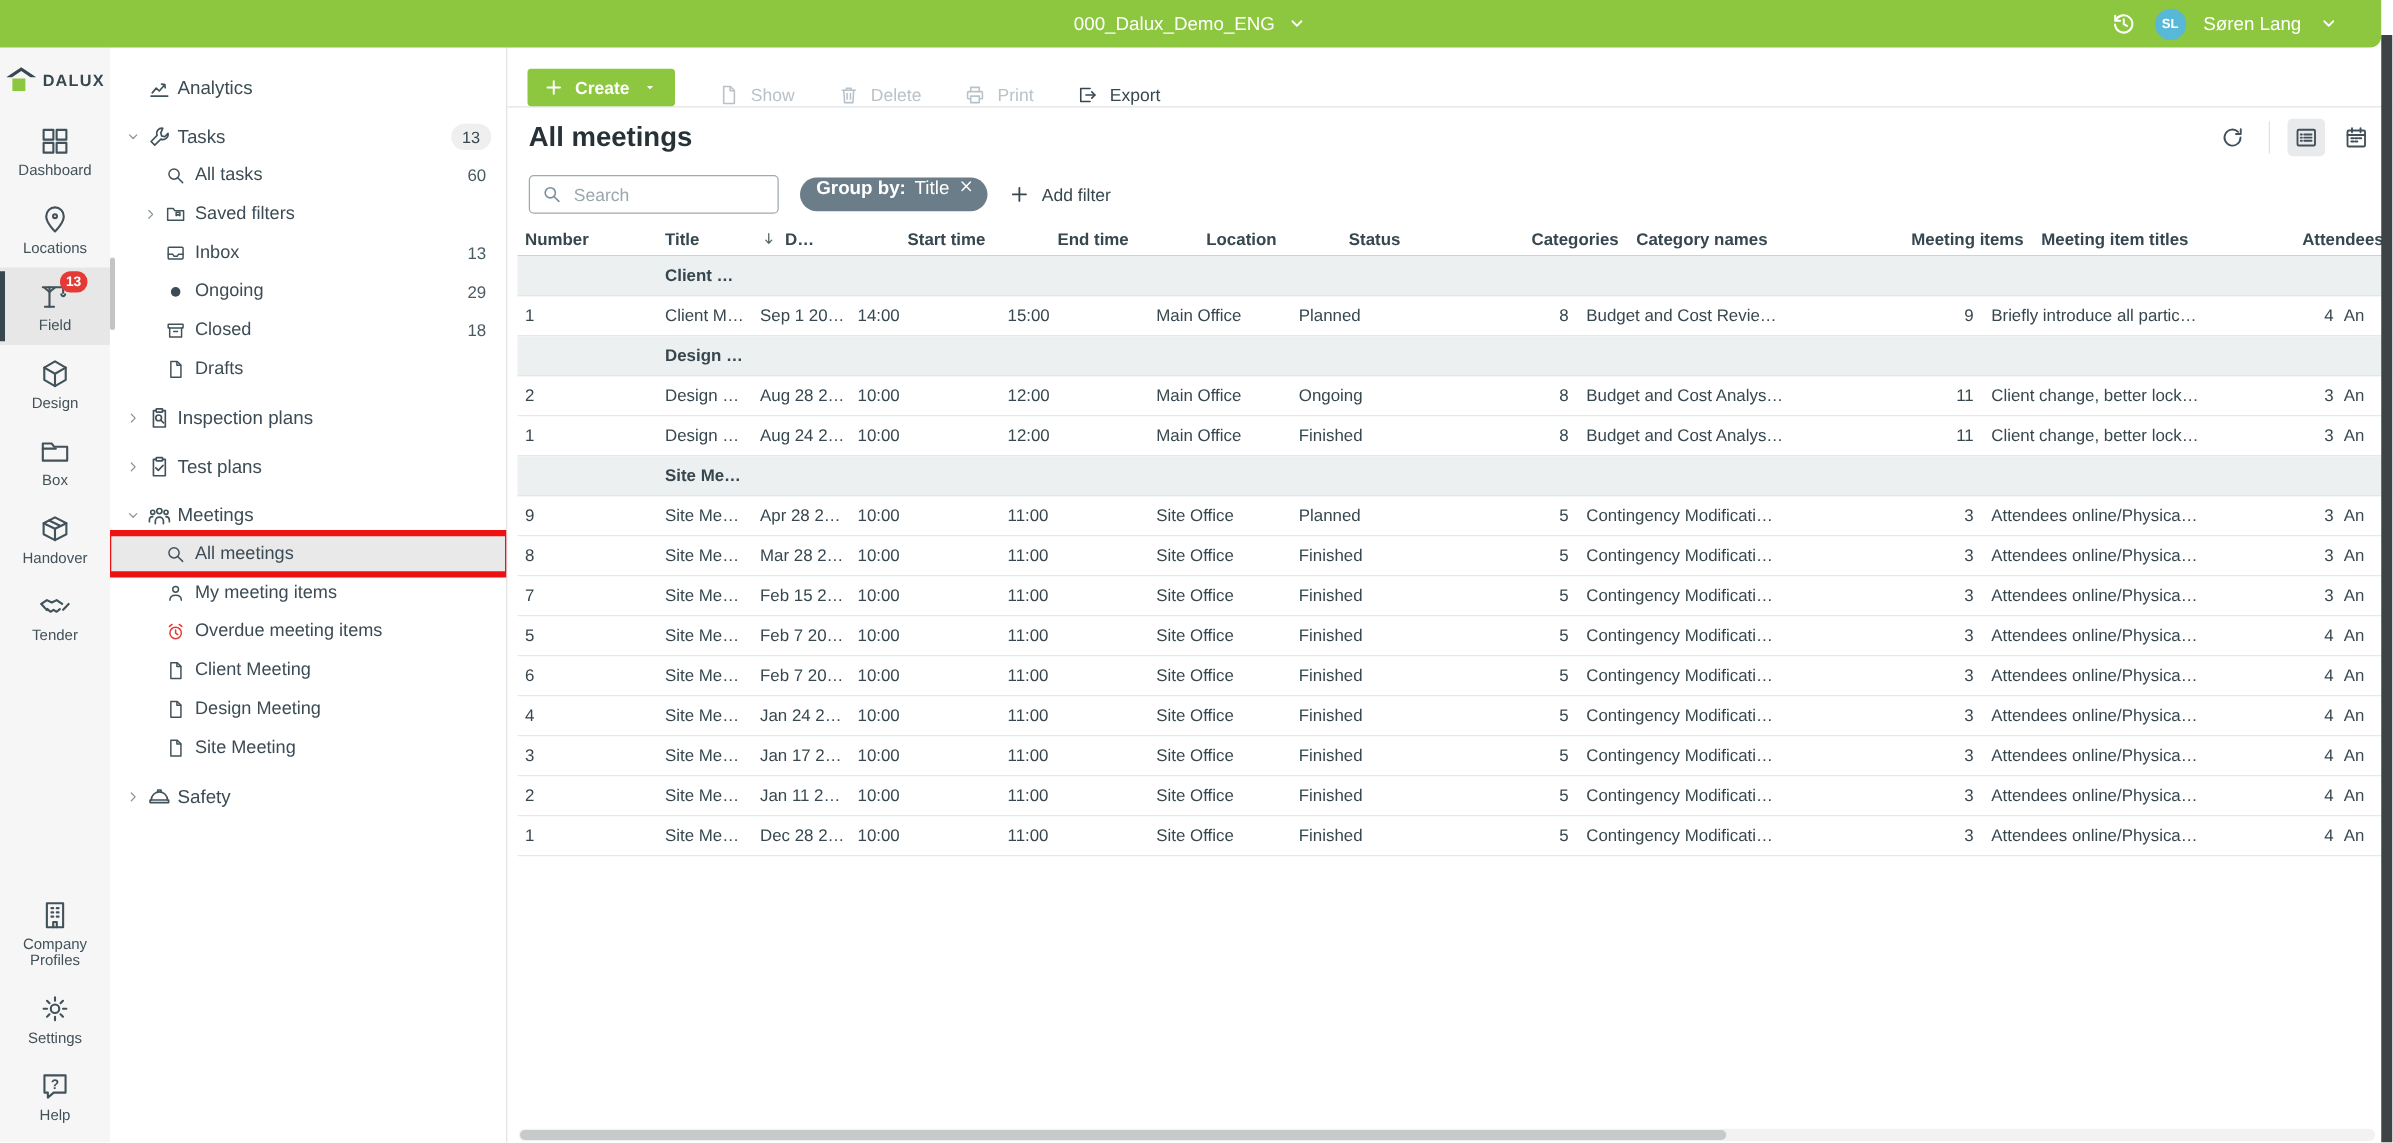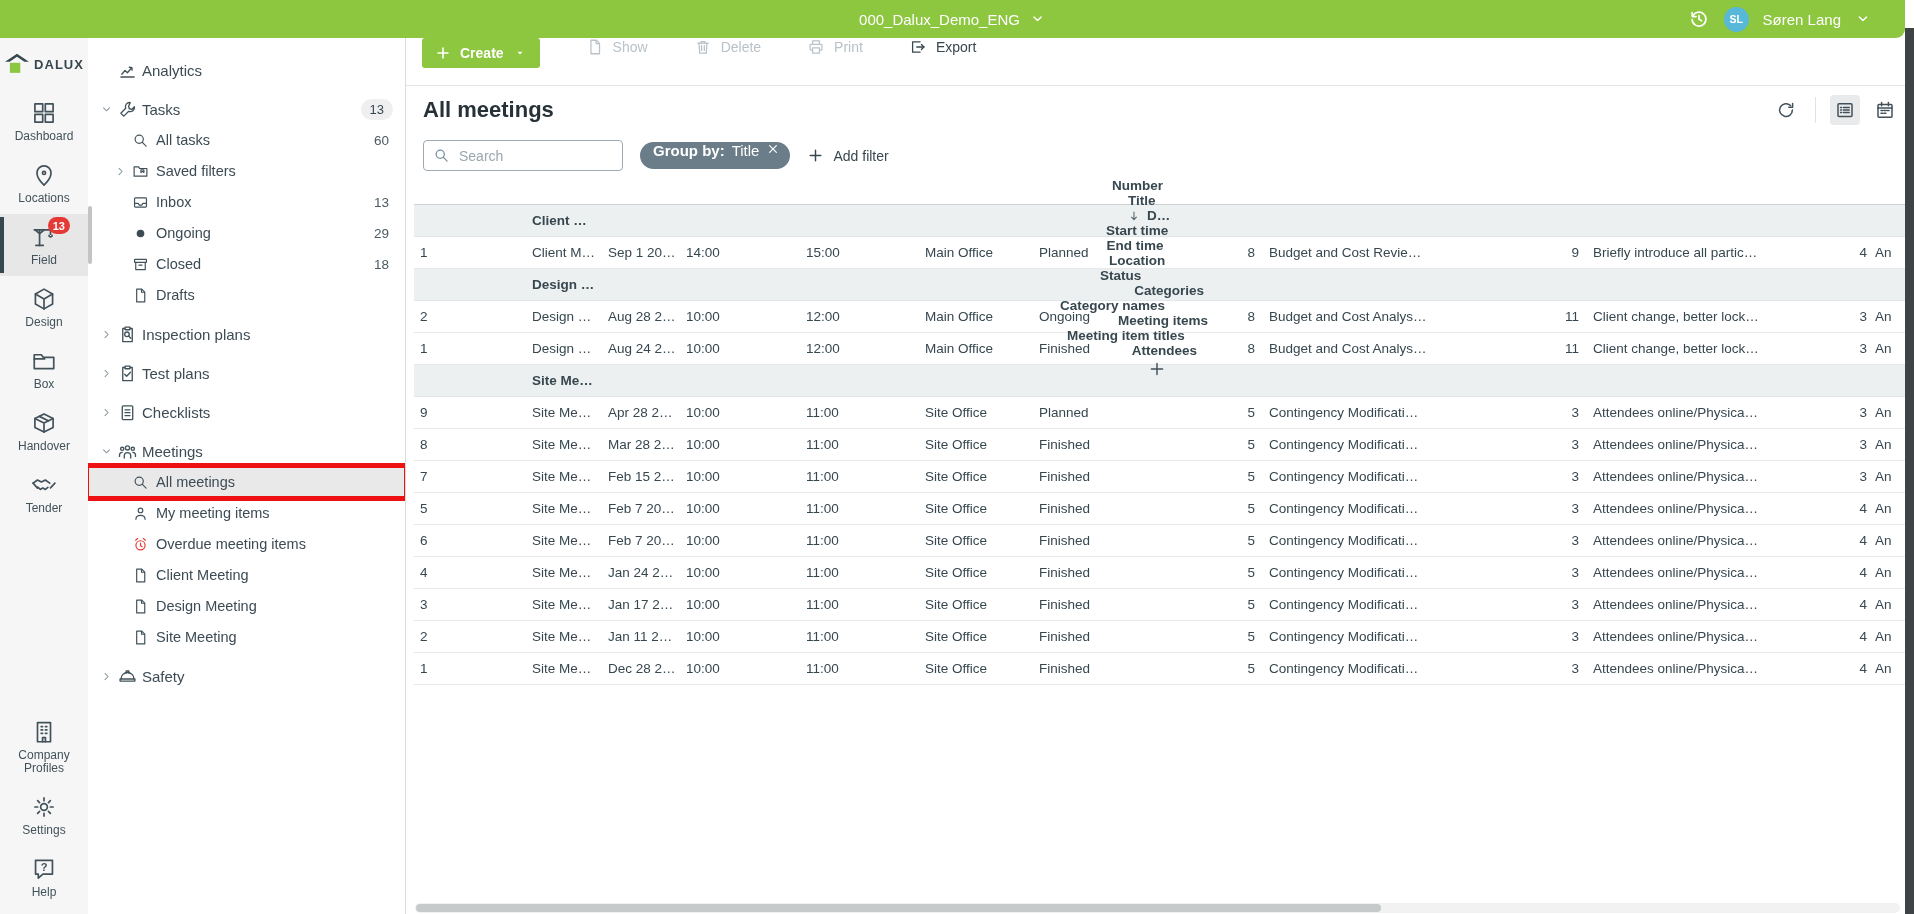--- a/index.html
+++ b/index.html
@@ -75,21 +75,21 @@
   .nav-pill {
     position:absolute; right:12px; font-size:13px; color:#37474f;
     background:#efefef; border-radius:11px; padding:3px 9px;
   }
   .nav-item.selected { background:#e9e9e9; }
   .nav-item.hl-red { outline:5px solid #ee1111; outline-offset:-1px; z-index:3; }
 
   
   .main { flex:1; display:flex; flex-direction:column; min-width:0; position:relative; background:#fff; }
   .toolbar {
-    height:48px; flex:none; display:flex; align-items:flex-start; gap:46px;
+    height:48px; flex:none; display:flex; align-items:flex-end; gap:34px;
     padding-left:16px; border-bottom:1px solid #e4e4e4;
   }
   .btn-create {
     height:30px; border-radius:3px; color:#fff; display:flex; align-items:center;
     gap:9px; padding:0 13px; font-size:14px; font-weight:bold; cursor:pointer;
   }
   .tool-btn { display:flex; align-items:center; gap:9px; font-size:14px; cursor:pointer; }
   .tool-btn.disabled { color:#b9c2c8; cursor:default; }
   .tool-btn.enabled { color:#37474f; }
 
@@ -117,21 +117,21 @@
   .chip-x { cursor:pointer; display:flex; }
   .add-filter { display:flex; align-items:center; gap:9px; font-size:14px; color:#37474f; cursor:pointer; }
 
   
   .table-wrap { flex:1; min-height:0; padding-left:8px; position:relative; overflow:hidden; }
   .trow { display:flex; align-items:center; }
   .trow .cell {
     flex:none; white-space:nowrap; overflow:hidden; font-size:13.5px;
     padding:0 6px 0 2px;
   }
-  .thead { height:27px; border-bottom:1px solid #ccd3d7;flex-direction:column; }
+  .thead { height:27px; border-bottom:1px solid #ccd3d7; }
   .thead .cell { font-weight:bold; color:#37474f; display:flex; align-items:center; gap:4px; }
   .thead .cell.ar { justify-content:flex-end; }
   .cell.ar { text-align:right; }
   .drow { height:32px; border-bottom:1px solid #e6e9ea; cursor:pointer; }
   .grow { height:32px; background:#edf0f1; border-bottom:1px solid #e1e6e8; font-weight:bold; cursor:pointer; }
   .sort-ic { color:#55656e; margin-right:2px; }
   .add-col { color:#41505a; cursor:pointer; padding:2px; }
 
   .hscroll {
     position:absolute; left:9px; right:14px; bottom:1px; height:10px;
@@ -410,34 +410,20 @@
               <path d="M7.3 3.7H5v13.8h10V3.7h-2.3"></path>
               <rect x="7.3" y="2.2" width="5.4" height="2.8" rx="0.5"></rect>
               <path d="M7 10.8l2.1 2.1 4-4.2"></path>
             </svg>
           </span>
           <span class="nav-label">Test plans</span>
         </div>
         <div class="nav-item l0">
           <span class="chev-slot">
             <svg width="13" height="13" viewBox="0 0 20 20" fill="none" stroke="#8a979e" stroke-width="1.6" stroke-linecap="round" stroke-linejoin="round">
-              <path d="M7.8 5.2l4.7 4.8-4.7 4.8"></path>
-            </svg>
-          </span>
-          <span class="nav-ic">
-            <svg width="19" height="19" viewBox="0 0 20 20" fill="none" stroke="#42525a" stroke-width="1.4" stroke-linecap="round" stroke-linejoin="round">
-              <rect x="4.5" y="3" width="11" height="14.5" rx="1"></rect>
-              <path d="M7.4 7.2h5.2M7.4 10.2h5.2M7.4 13.2h5.2"></path>
-            </svg>
-          </span>
-          <span class="nav-label">Checklists</span>
-        </div>
-        <div class="nav-item l0">
-          <span class="chev-slot">
-            <svg width="13" height="13" viewBox="0 0 20 20" fill="none" stroke="#8a979e" stroke-width="1.6" stroke-linecap="round" stroke-linejoin="round">
               <path d="M5.5 7.5l4.5 4.5 4.5-4.5"></path>
             </svg>
           </span>
           <span class="nav-ic">
             <svg width="19" height="19" viewBox="0 0 20 20" fill="none" stroke="#42525a" stroke-width="1.4" stroke-linecap="round" stroke-linejoin="round">
               <circle cx="10" cy="6.2" r="2.2"></circle>
               <path d="M6.6 16.8v-2.2a3.4 3.4 0 0 1 6.8 0v2.2"></path>
               <circle cx="4.4" cy="7.2" r="1.7"></circle>
               <path d="M1.6 15.2v-1.4a2.9 2.9 0 0 1 2.8-2.9"></path>
               <circle cx="15.6" cy="7.2" r="1.7"></circle>
@@ -650,21 +636,21 @@
               <span>Title</span>
             </div>
             <div class="cell" style="width: 78px;">
               <span class="sort-ic">
                 <svg width="14" height="14" viewBox="0 0 20 20" fill="none" stroke="#55656e" stroke-width="1.5" stroke-linecap="round" stroke-linejoin="round">
                   <path d="M10 4.2v11M6.6 11.6L10 15.2l3.4-3.6"></path>
                 </svg>
               </span>
               <span>D…</span>
             </div>
-            <div class="cell" style="width: 120px;">
+            <div class="cell" style="width: 120px; margin-left: 40px;">
               <span>Start time</span>
             </div>
             <div class="cell" style="width: 119px;">
               <span>End time</span>
             </div>
             <div class="cell" style="width: 114px;">
               <span>Location</span>
             </div>
             <div class="cell" style="width: 132px;">
               <span>Status</span>

